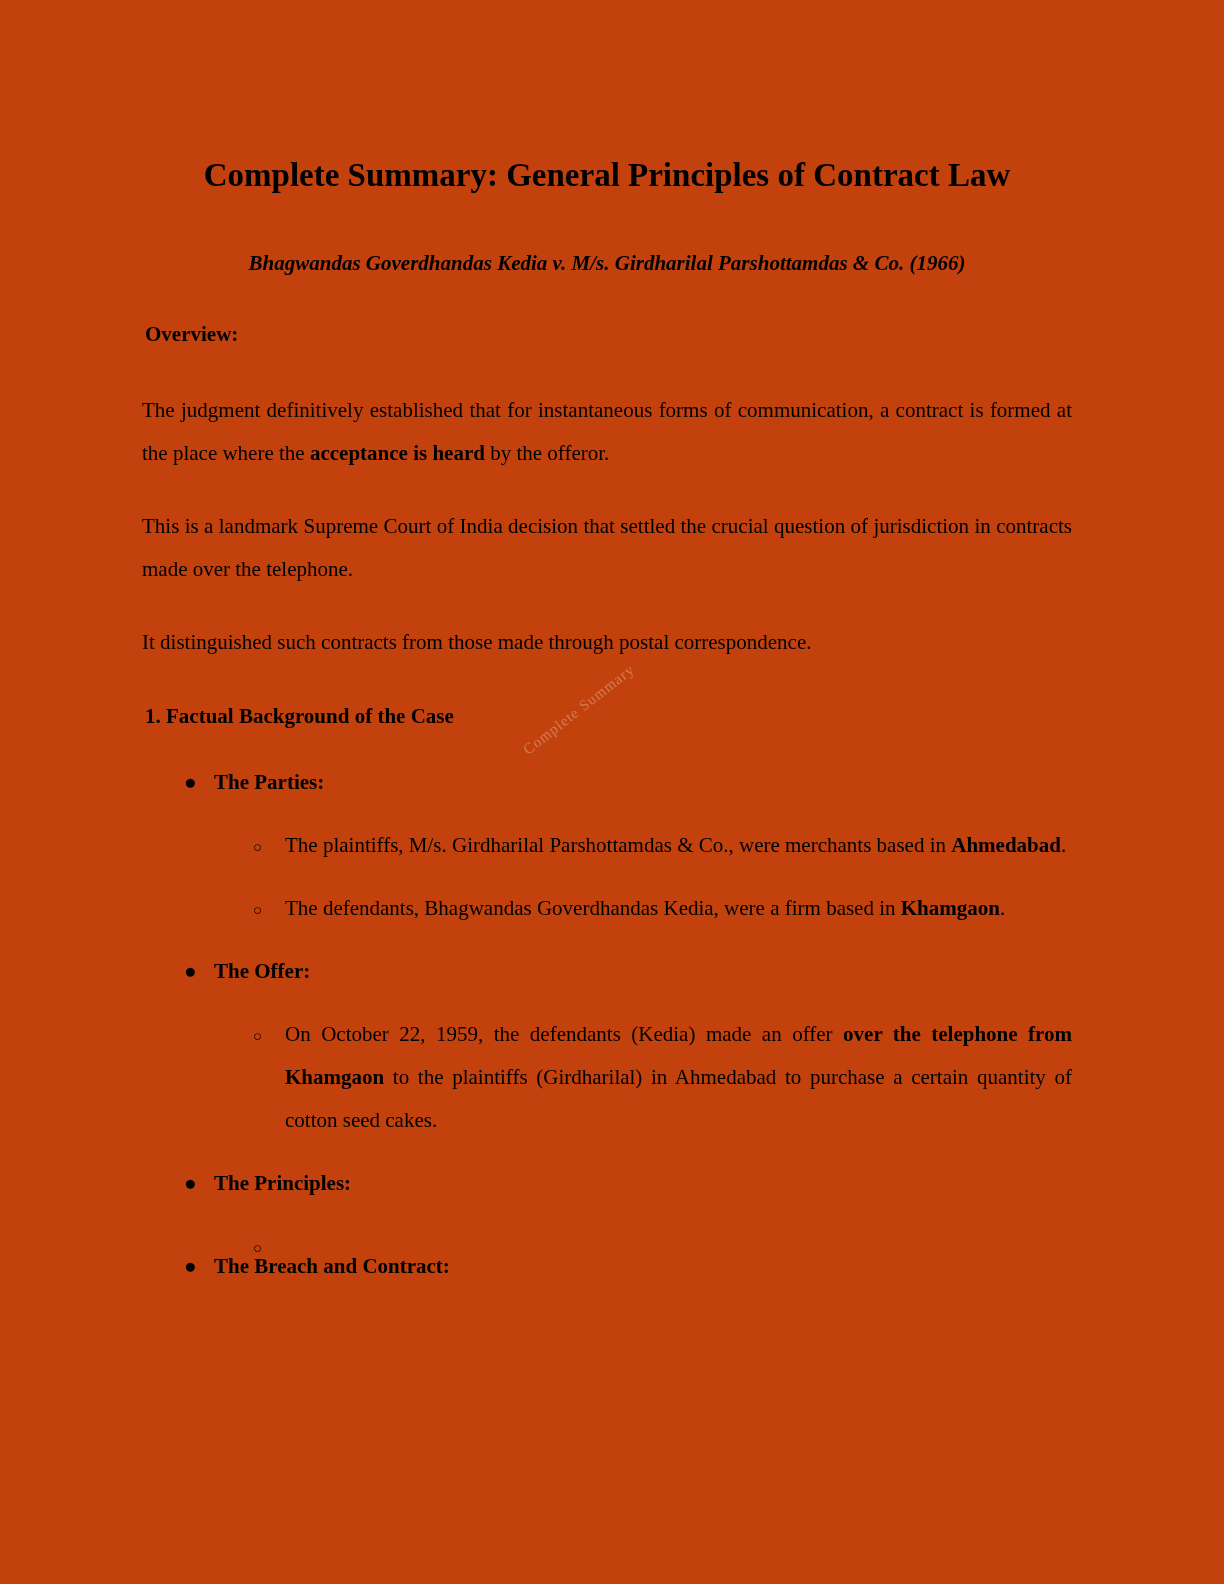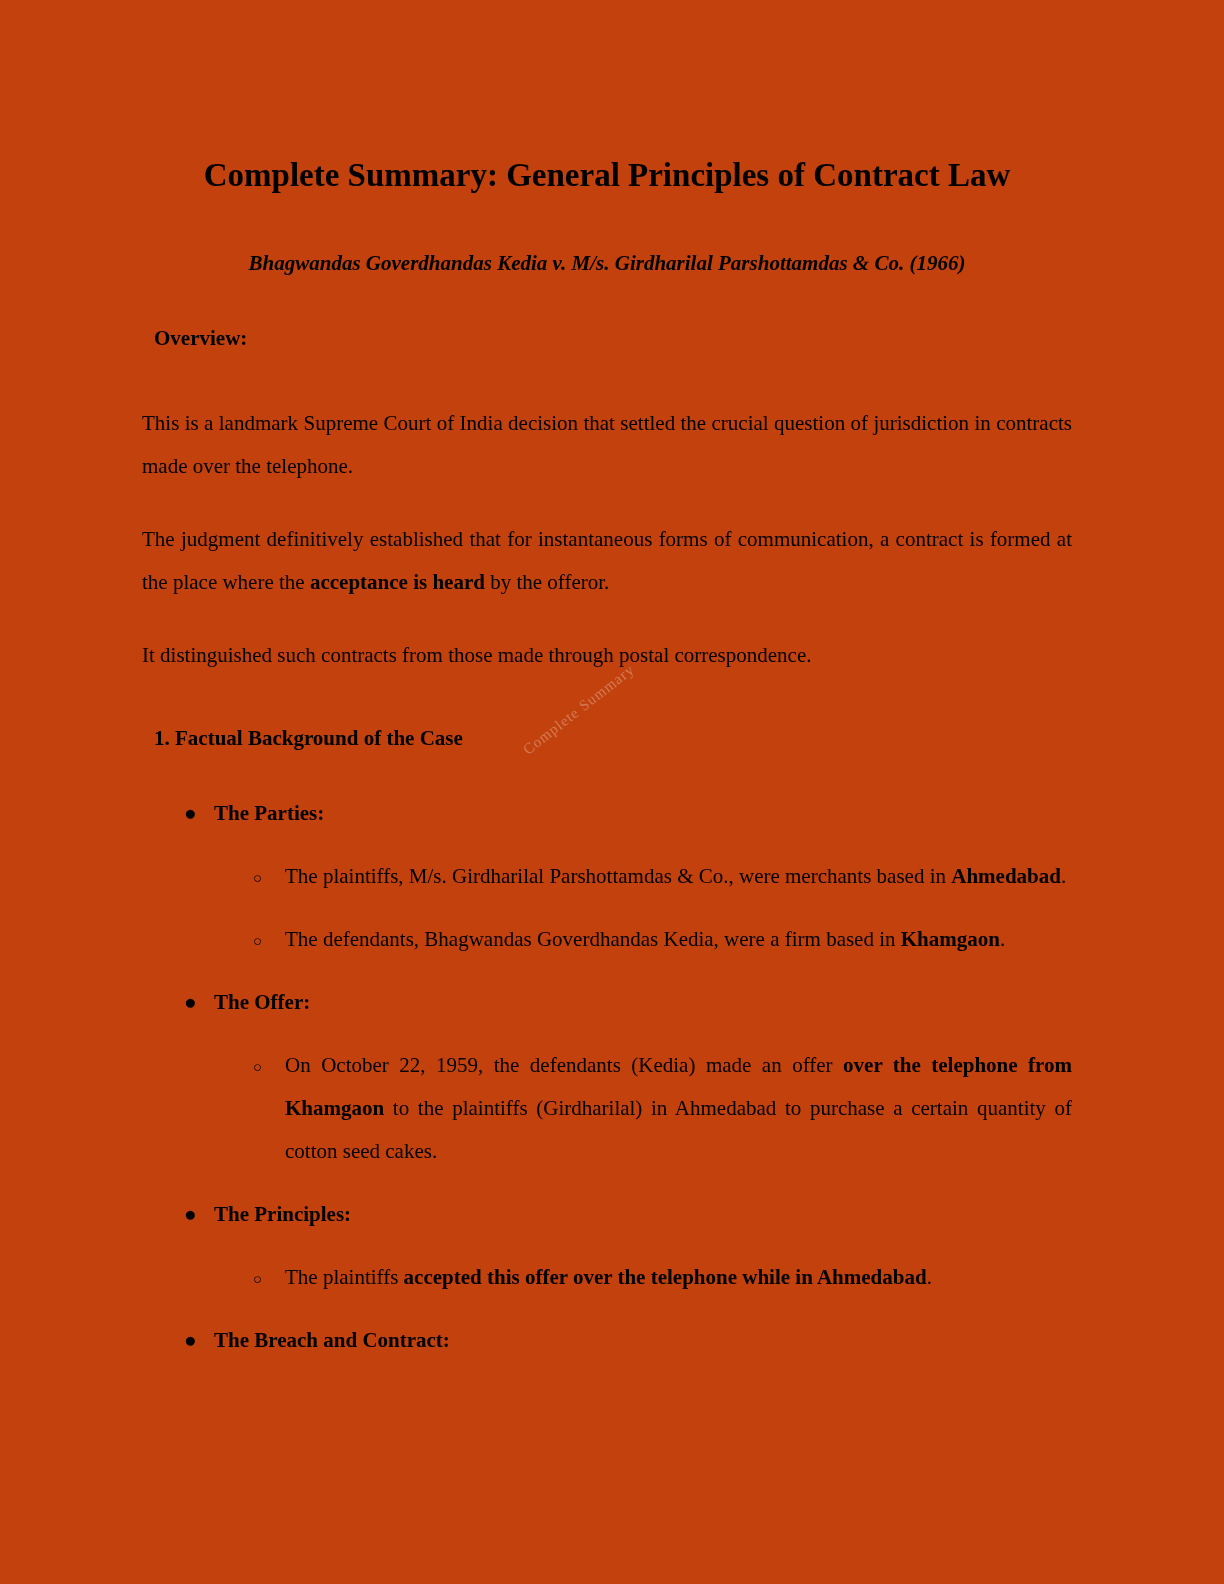--- a/index.html
+++ b/index.html
@@ -82,21 +82,21 @@
     text-align: justify;
     text-justify: inter-word;
     margin: 0;
     padding-top: 30px;
   }
 
   p.section-head {
     font-size: 21px;
     font-weight: bold;
     line-height: 43px;
-    margin: 12px;
+    margin: 3px;
     padding-top: 28px;
     text-align: left;
   }
 
   b, strong { font-weight: bold; }
 
   ul.lvl1 {
     list-style: none;
     margin: 0;
     padding: 0;
@@ -153,23 +153,23 @@
   </div>
 
   <div class="content">
 
     <h1 class="doc-title">Complete Summary: General Principles of Contract Law</h1>
 
     <p class="doc-subtitle">Bhagwandas Goverdhandas Kedia v. M/s. Girdharilal Parshottamdas &amp; Co. (1966)</p>
 
     <p class="section-head"><b>Overview</b><span>:</span></p>
 
+    <p class="body-para"><span>The judgment definitively established that for instantaneous forms of communication, a contract is formed at the place where the </span><b>acceptance is heard</b><span> by the offeror.</span></p>
+
     <p class="body-para">This is a landmark Supreme Court of India decision that settled the crucial question of jurisdiction in contracts made over the telephone.</p>
-
-    <p class="body-para"><span>The judgment definitively established that for instantaneous forms of communication, a contract is formed at the place where the </span><b>acceptance is heard</b><span> by the offeror.</span></p>
 
     <p class="body-para">It distinguished such contracts from those made through postal correspondence.</p>
 
     <p class="section-head">1. Factual Background of the Case</p>
 
     <ul class="lvl1">
 
       <li class="bullet1">
         <span class="b1-marker">●</span>
         <span>The Parties:</span>
@@ -195,21 +195,20 @@
           </li>
         </ul>
       </li>
 
       <li class="bullet1">
         <span class="b1-marker">●</span>
         <span>The Principles:</span>
         <ul class="lvl2">
           <li class="bullet2">
             <span class="b2-marker">○</span>
-            <span class="b2-text"><span>The plaintiffs </span><b>accepted this offer over the telephone while in Ahmedabad</b><span>.</span></span>
           </li>
         </ul>
       </li>
 
       <li class="bullet1">
         <span class="b1-marker">●</span>
         <span>The Breach and Contract:</span>
       </li>
 
     </ul>

